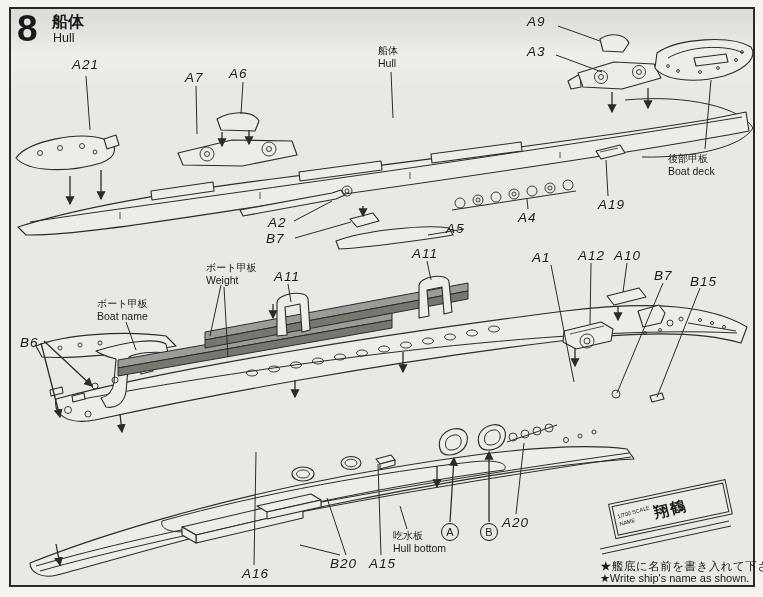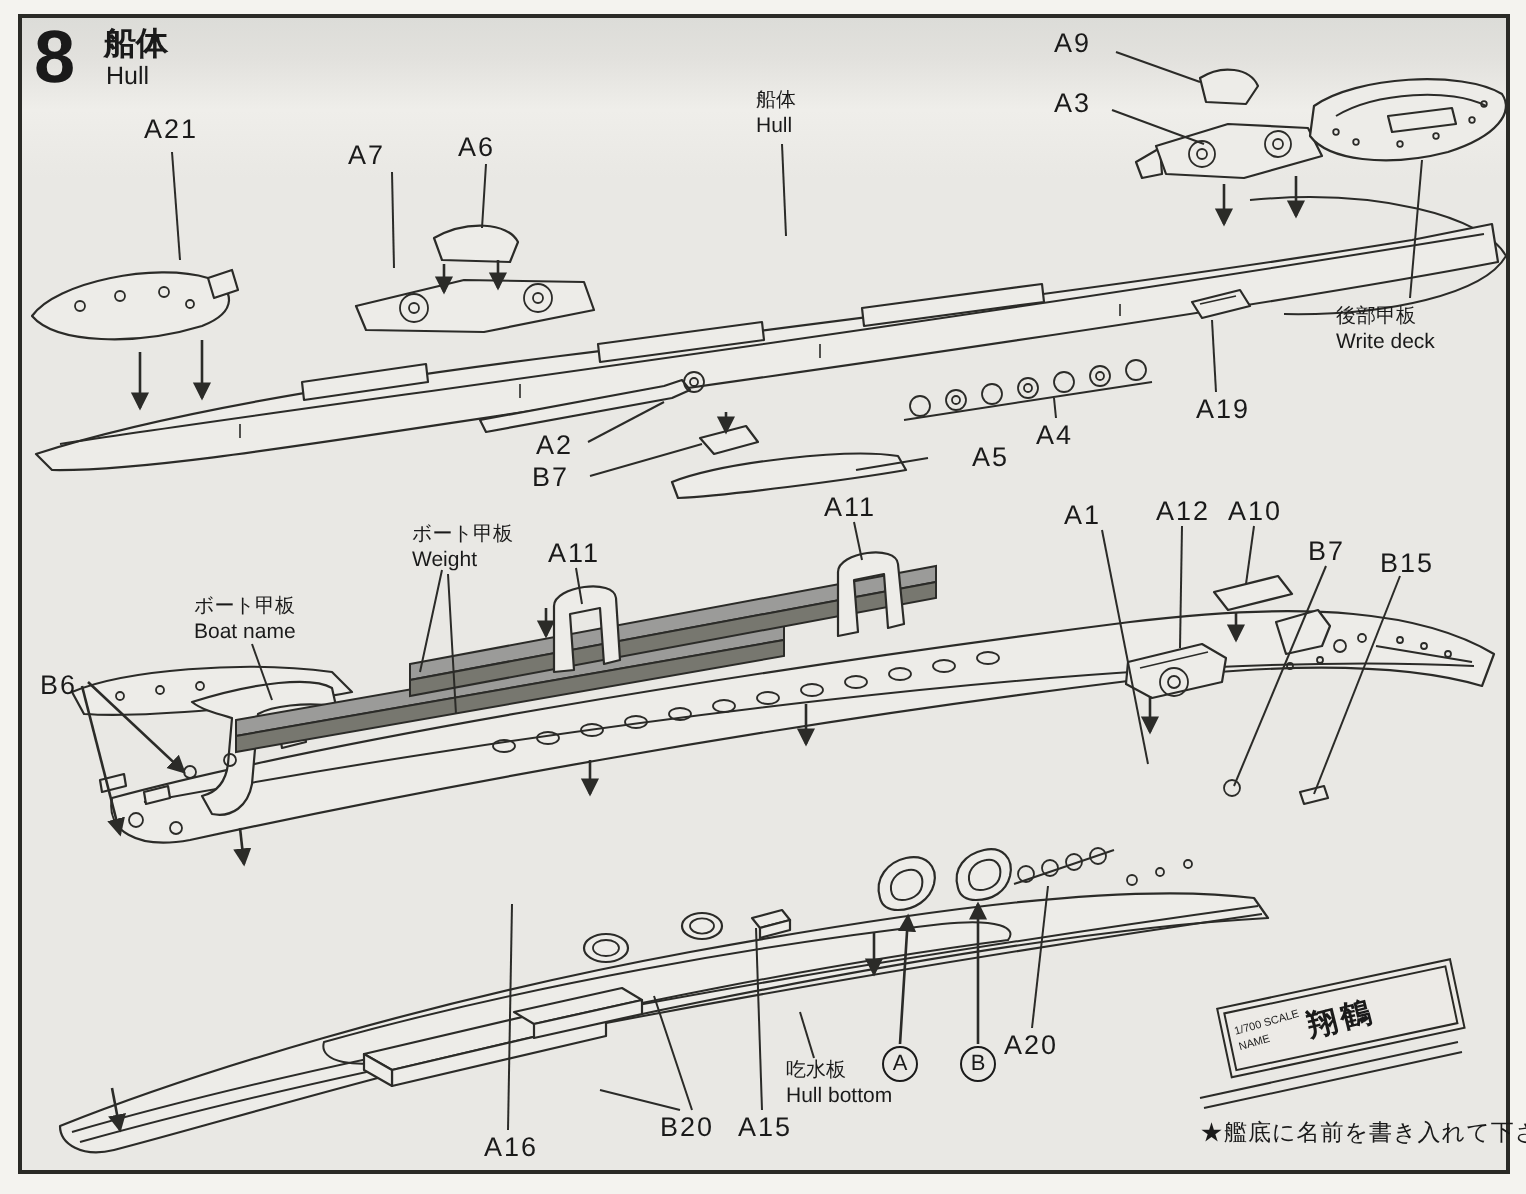--- a/index.html
+++ b/index.html
@@ -5,21 +5,21 @@
   html,body{margin:0;padding:0;background:#f3f2ee;}
   .page{position:relative;width:763px;height:597px;overflow:hidden;
         background:#f4f3ef;font-family:"Liberation Sans",sans-serif;color:#1a1a1a;}
   .frame{position:absolute;left:9px;top:7px;width:742px;height:576px;
          border:2px solid #2a2a26;
          background:linear-gradient(180deg,#dcdcd8 0px,#e2e1dd 20px,#efeeea 46px,#e9e8e4 80px,#e9e8e4 100%);}
   .artwork{position:absolute;left:0;top:0;}
   .step-num{position:absolute;left:17px;top:8px;font-size:37px;font-weight:bold;letter-spacing:-1px;}
   .step-jp{position:absolute;left:52px;top:12px;font-size:16px;font-weight:bold;}
   .step-en{position:absolute;left:53px;top:31px;font-size:12.5px;}
-  .pc{position:absolute;font-size:13.5px;letter-spacing:1px;white-space:nowrap;}
+  .pc{position:absolute;font-size:13.5px;letter-spacing:1px;white-space:nowrap;font-style:italic;}
   .ann{position:absolute;line-height:1.3;white-space:nowrap;}
   .ann .jp{display:block;font-size:10px;}
   .ann .en{display:block;font-size:10.5px;}
   .circ{position:absolute;width:16px;height:16px;border:1.4px solid #1a1a1a;border-radius:50%;
         display:flex;align-items:center;justify-content:center;font-size:11px;background:transparent;}
   .plate{position:absolute;left:608px;top:504px;width:120px;height:36px;
          border:1.5px solid #2a2a26;transform:rotate(-12deg);transform-origin:left top;
          background:#eceae6;display:flex;align-items:stretch;padding:2px;box-sizing:border-box;}
   .plate-inner{flex:1;border:1px solid #2a2a26;display:flex;align-items:center;gap:3px;padding:1px 3px;}
   .plate-scale{font-size:5.5px;line-height:1.4;transform:rotate(-4deg);}
@@ -255,29 +255,29 @@
     <g>
       <path class="ln" d="M 600,549 L 729,521 M 602,554 L 731,526"></path>
     </g>
   </svg>
 
   <div class="step-num">8</div>
   <div class="step-jp">船体</div>
   <div class="step-en">Hull</div>
 
   <div class="pc" style="left:72px;top:57px">A21</div>
-  <div class="pc" style="left:174px;top:70px">A7</div>
+  <div class="pc" style="left:185px;top:70px">A7</div>
   <div class="pc" style="left:229px;top:66px">A6</div>
   <div class="pc" style="left:527px;top:14px">A9</div>
   <div class="pc" style="left:527px;top:44px">A3</div>
   <div class="pc" style="left:598px;top:197px">A19</div>
   <div class="pc" style="left:518px;top:210px">A4</div>
   <div class="pc" style="left:268px;top:215px">A2</div>
   <div class="pc" style="left:266px;top:231px">B7</div>
-  <div class="pc" style="left:486px;top:221px">A5</div>
+  <div class="pc" style="left:446px;top:221px">A5</div>
   <div class="pc" style="left:274px;top:269px">A11</div>
   <div class="pc" style="left:412px;top:246px">A11</div>
   <div class="pc" style="left:532px;top:250px">A1</div>
   <div class="pc" style="left:578px;top:248px">A12</div>
   <div class="pc" style="left:614px;top:248px">A10</div>
   <div class="pc" style="left:654px;top:268px">B7</div>
   <div class="pc" style="left:690px;top:274px">B15</div>
   <div class="pc" style="left:20px;top:335px">B6</div>
   <div class="pc" style="left:330px;top:556px">B20</div>
   <div class="pc" style="left:369px;top:556px">A15</div>
@@ -286,21 +286,21 @@
 
   <div class="circ" style="left:441px;top:523px">A</div>
   <div class="circ" style="left:480px;top:523px">B</div>
 
   <div class="ann" style="left:378px;top:44px">
     <span class="jp">船体</span>
     <span class="en">Hull</span>
   </div>
   <div class="ann" style="left:668px;top:152px">
     <span class="jp">後部甲板</span>
-    <span class="en">Write deck</span>
+    <span class="en">Boat deck</span>
   </div>
   <div class="ann" style="left:97px;top:297px">
     <span class="jp">ボート甲板</span>
     <span class="en">Boat name</span>
   </div>
   <div class="ann" style="left:206px;top:261px">
     <span class="jp">ボート甲板</span>
     <span class="en">Weight</span>
   </div>
   <div class="ann" style="left:393px;top:529px">
@@ -312,13 +312,14 @@
     <div class="plate-inner">
       <div class="plate-scale">
         <span>1/700 SCALE</span>
         <span>NAME</span>
       </div>
       <div class="plate-name">翔鶴</div>
     </div>
   </div>
 
   <div class="note note-jp" style="left:600px;top:559px">★艦底に名前を書き入れて下さい。</div>
+  <div class="note note-en" style="left:600px;top:572px">★Write ship's name as shown.</div>
 </div>
 
 </body></html>

